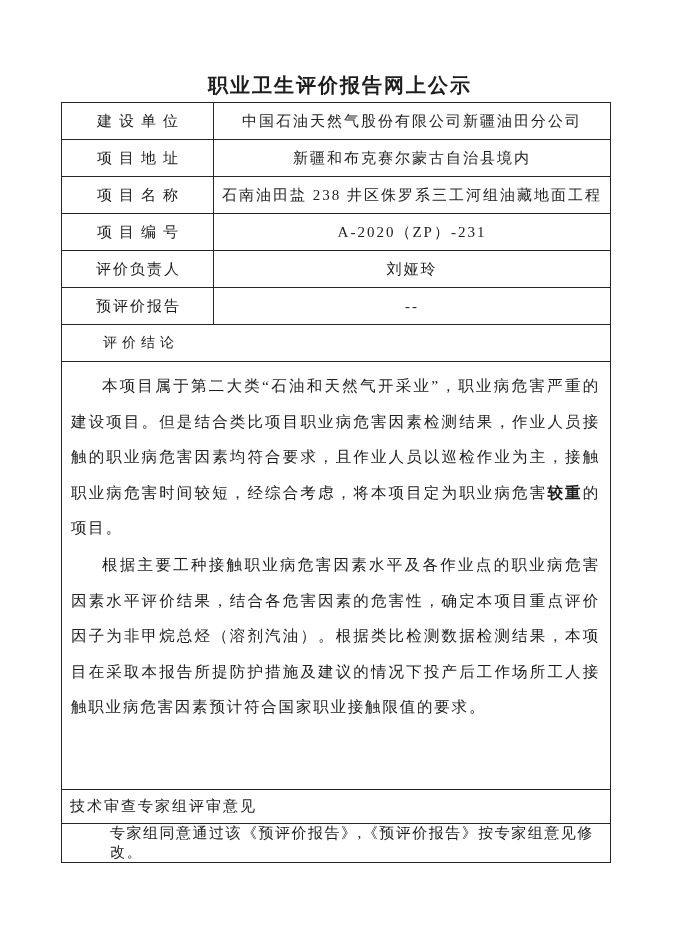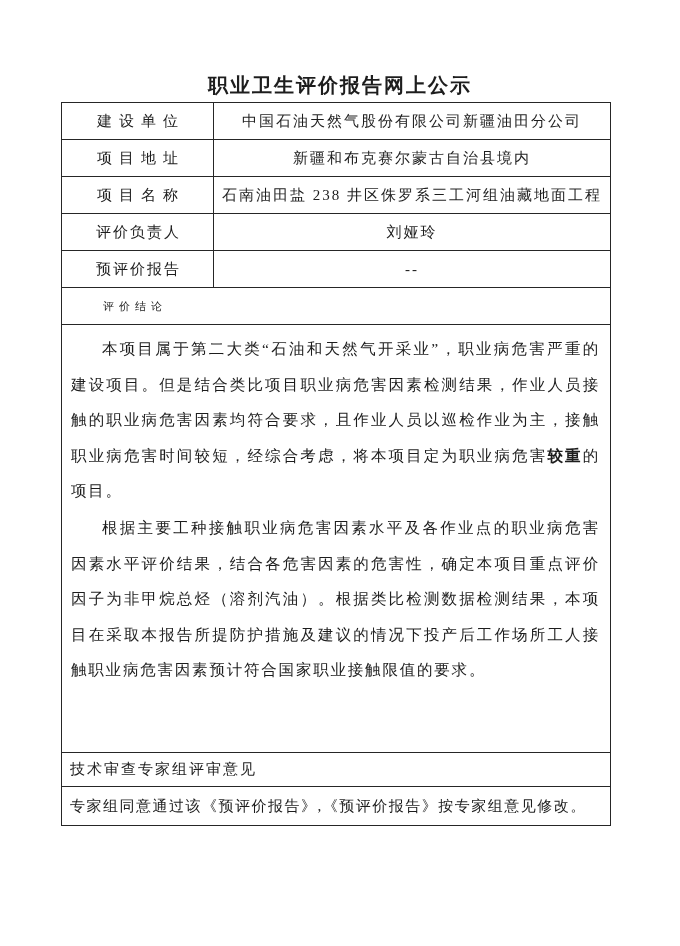--- a/index.html
+++ b/index.html
@@ -39,35 +39,35 @@
   .info-row .value{
     flex:1;
     display:flex;align-items:center;justify-content:center;
     font-size:15px;letter-spacing:2px;
     text-align:center;
   }
   .section-row{height:37px;align-items:center;}
   .section-row .cell{
     width:100%;
     padding-left:41px;
-    font-size:11px;letter-spacing:5px;
+    font-size:14px;letter-spacing:5px;
   }
   .content-row{display:block;height:428px;}
   .content-cell{
     padding:5px 9px 0 8px;
     font-size:15.5px;
     line-height:35.6px;
     text-align:justify;
     letter-spacing:1.8px;
   }
   .content-cell p{margin:1px;text-indent:2em;}
   .content-cell b{font-weight:bold;}
   .review-row{height:34px;align-items:center;}
   .review-row .cell{width:100%;padding-left:8px;font-size:15px;letter-spacing:2px;}
-  .last-row{height:38px;align-items:center;}
+  .last-row{height:38px;align-items:center;margin-left:40px;}
   .last-row .cell{width:100%;padding-left:8px;font-size:15px;letter-spacing:1.5px;}
 </style>
 </head>
 <body>
 
 <div class="page">
 
   <h1 class="doc-title">职业卫生评价报告网上公示</h1>
 
   <div class="report-table">
@@ -80,20 +80,24 @@
     <div class="row info-row">
       <div class="cell label lbl4">项目地址</div>
       <div class="cell value">新疆和布克赛尔蒙古自治县境内</div>
     </div>
 
     <div class="row info-row">
       <div class="cell label lbl4">项目名称</div>
       <div class="cell value">石南油田盐 238 井区侏罗系三工河组油藏地面工程</div>
     </div>
 
+    <div class="row info-row">
+      <div class="cell label lbl4">项目编号</div>
+      <div class="cell value">A-2020（ZP）-231</div>
+    </div>
 
     <div class="row info-row">
       <div class="cell label lbl5">评价负责人</div>
       <div class="cell value">刘娅玲</div>
     </div>
 
     <div class="row info-row">
       <div class="cell label lbl5">预评价报告</div>
       <div class="cell value">--</div>
     </div>

